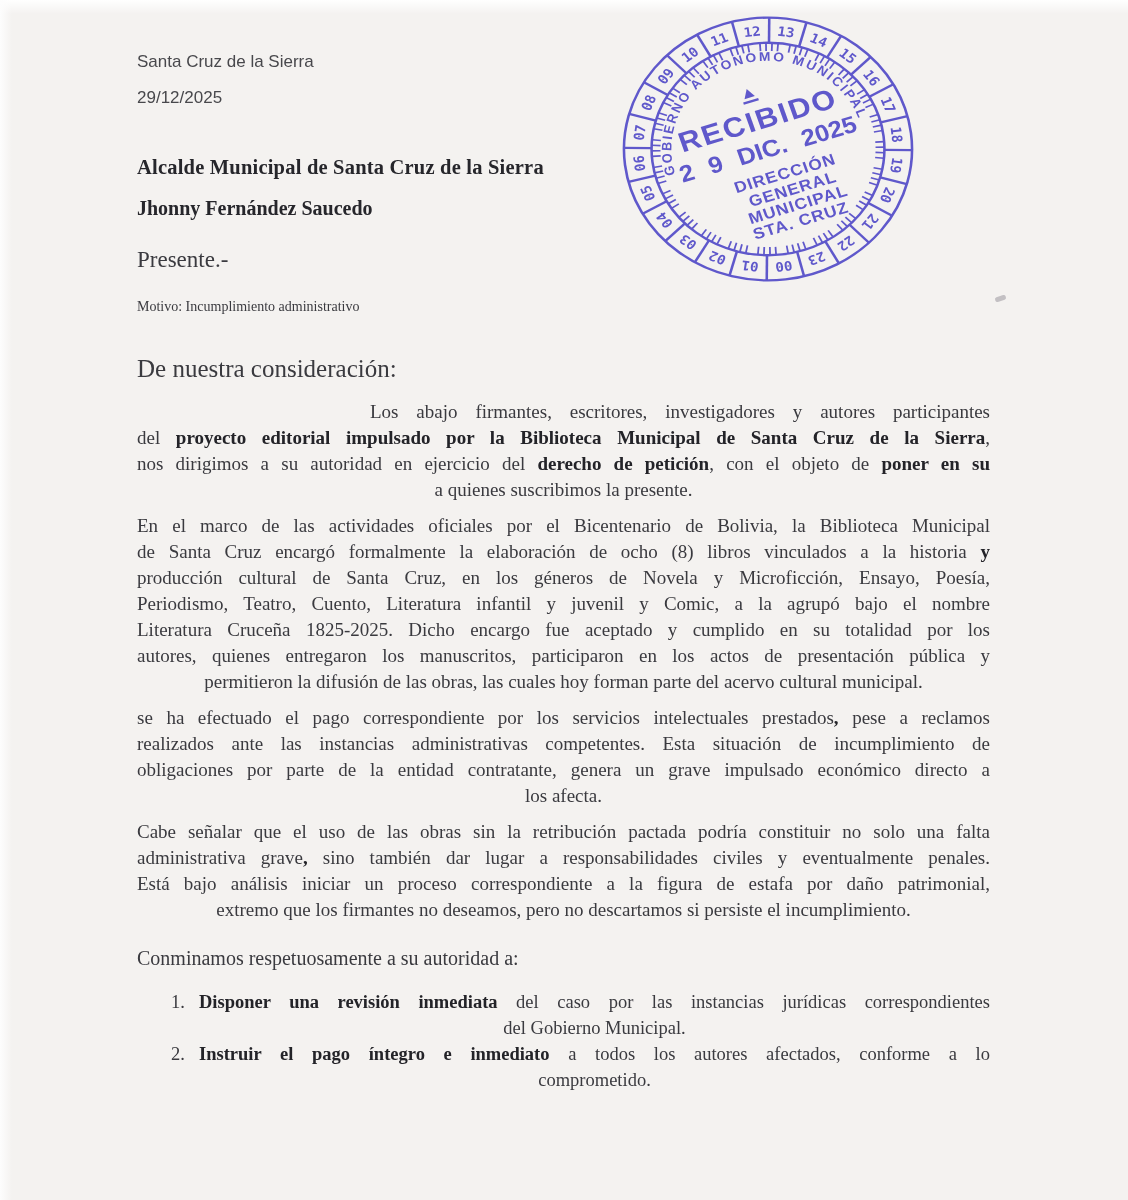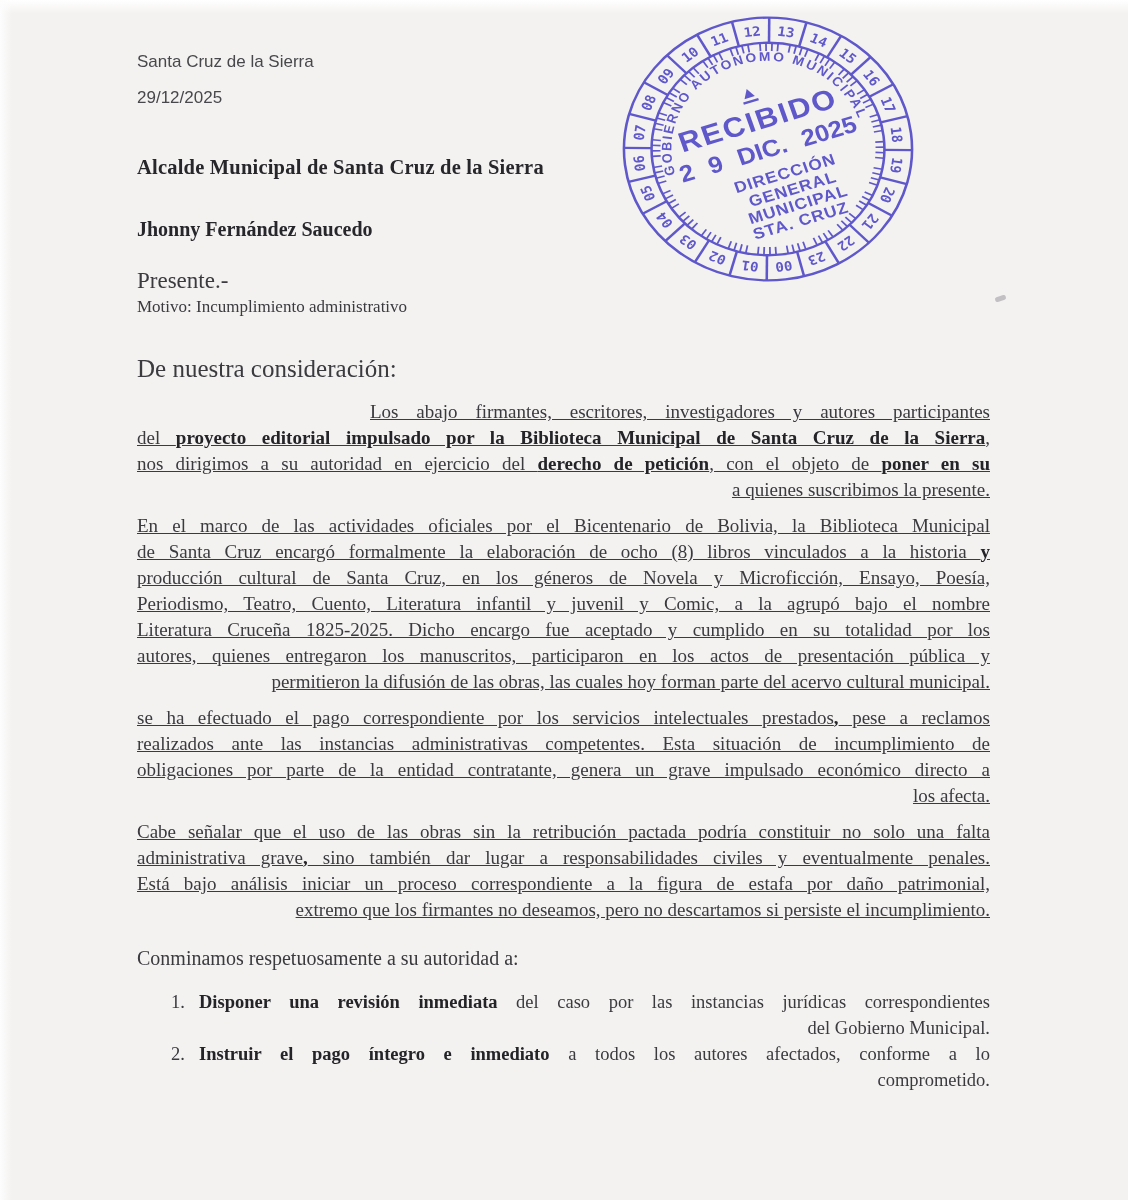--- a/index.html
+++ b/index.html
@@ -19,30 +19,30 @@
 
   .letter { position:absolute; left:137px; top:50px; width:853px; }
 
   .meta-line { font-family:"Liberation Sans", sans-serif; font-size:17px;
                line-height:24px; color:#48484c; }
   .meta-line.date-line { margin-top:12px; }
 
   .addr-title { font-weight:bold; font-size:20.5px; line-height:28px;
                 color:#26262b; margin-top:43px; letter-spacing:.2px; }
   .addr-name  { font-weight:bold; font-size:20px; line-height:27px;
-                color:#26262b; margin-top:35px; }
+                color:#26262b; margin-top:14px; }
   .presente   { font-size:23px; line-height:26px;margin-top:25px; }
-  .subject    { font-size:17px; line-height:26px; }
+  .subject    { font-size:14px; line-height:26px; margin-top:21px; }
   .salutation { font-size:25px; line-height:26px; margin-top:36px; }
 
   .body-text  { margin-top:17px; font-size:19px; }
-  .para       { margin:10px 0 9px 0;text-decoration:underline; }
+  .para       { margin:10px 0 9px 0; }
   .pline      { line-height:26px; text-align:justify; text-align-last:justify;
                 hyphens:none; }
-  .pline.last { text-align:right; text-align-last:auto; }
+  .pline.last { text-align:center; text-align-last:auto; }
   b           { color:#232328; }
   .indent     { display:inline-block; width:233px; }
 
   .closing    { font-size:20px; line-height:26px; margin-top:22px; }
 
   .list       { margin-top:18px; font-size:18.5px; }
   .list-item  { display:flex; padding-left:34px; }
   .list-num   { flex:0 0 28px; line-height:26px; }
   .list-lines { flex:1; }
 

